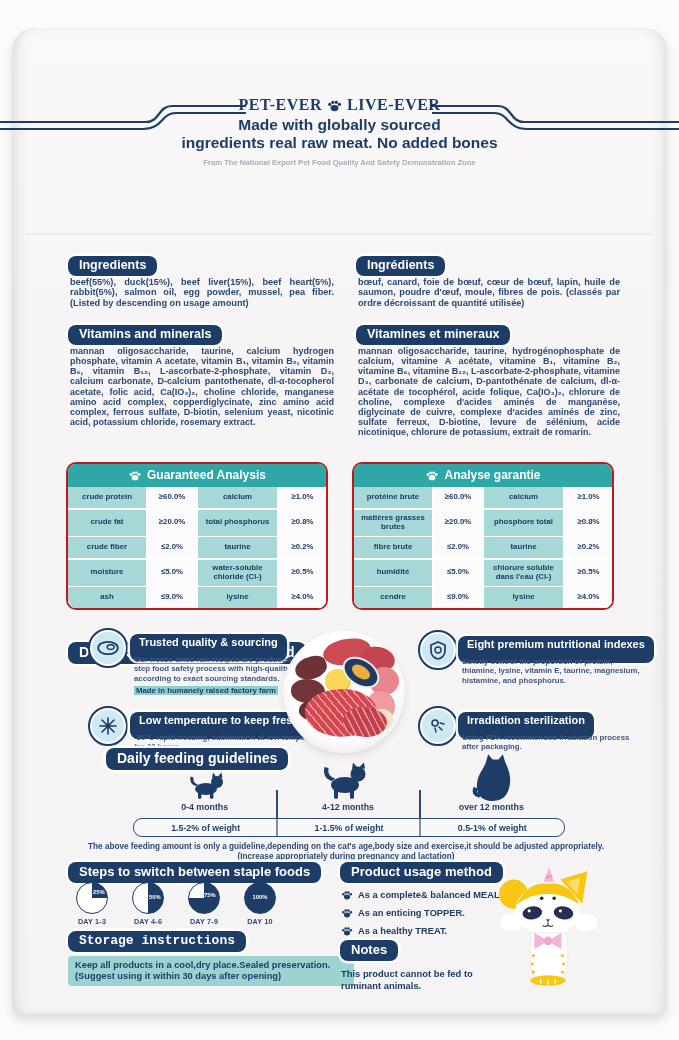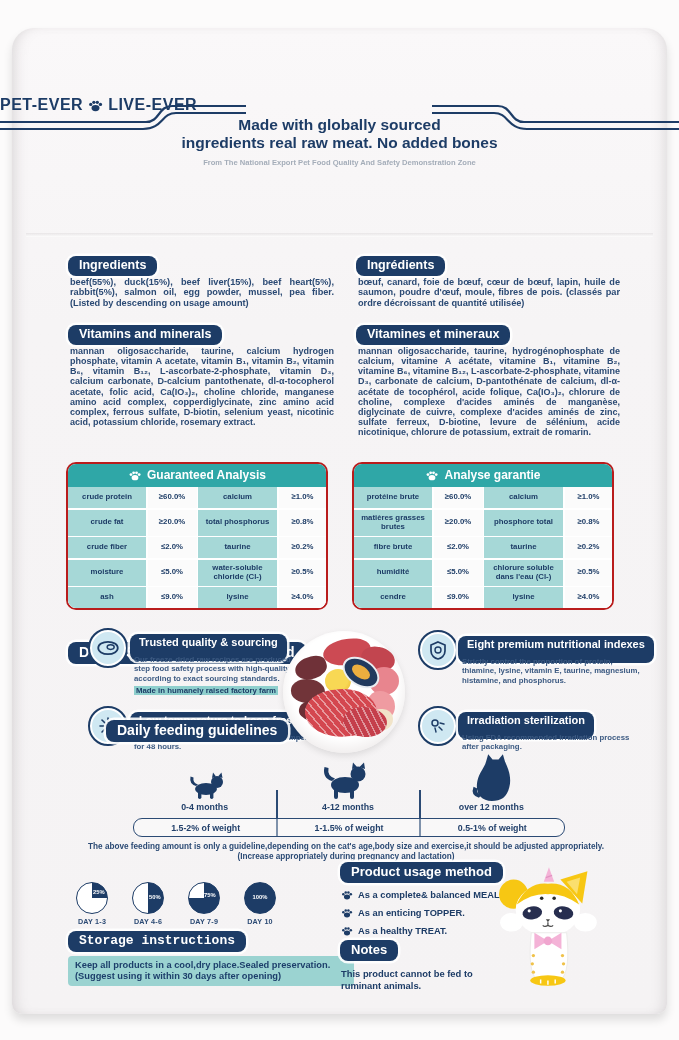--- a/index.html
+++ b/index.html
@@ -70,21 +70,21 @@
   </div>
 
   <svg class="abs" style="left:0;top:98px;" width="679" height="40" viewBox="0 0 679 40">
     <path class="hdr-line-svg" d="M0,24 H146 C160,24 158,8 172,8 H246"></path>
     <path class="hdr-line-svg" d="M0,31 H143 C163,31 161,15 176,15 H246"></path>
     <path class="hdr-line-svg" d="M679,24 H524 C510,24 512,8 498,8 H432"></path>
     <path class="hdr-line-svg" d="M679,31 H527 C507,31 509,15 494,15 H432"></path>
   </svg>
 
   <div class="abs" style="left:0;top:96px;width:679px;text-align:center;">
-    <div style="display:flex;align-items:center;justify-content:flex-start;gap:5px;">
+    <div style="display:flex;align-items:center;justify-content:center;gap:5px;font-family:Liberation Serif, serif;">
       <span class="navy" style="font-size:16px;font-weight:bold;letter-spacing:.5px;">PET-EVER</span>
       <svg width="15" height="13" viewBox="0 0 17 15">
         <g fill="#1d3c66">
             <ellipse cx="8.5" cy="10.5" rx="4.6" ry="3.6"></ellipse>
             <circle cx="3" cy="6.3" r="1.9"></circle>
             <circle cx="6.6" cy="3.8" r="1.9"></circle>
             <circle cx="10.6" cy="3.8" r="1.9"></circle>
             <circle cx="14.2" cy="6.3" r="1.9"></circle>
           </g>
       </svg>
@@ -238,21 +238,21 @@
     <div style="left:86px;top:36px;width:30px;height:28px;background:#e8858e;border-radius:50%;"></div>
     <div style="left:84px;top:60px;width:28px;height:30px;background:#ef9ba1;border-radius:46% 54% 50% 50%;"></div>
     <div style="left:86px;top:78px;width:24px;height:22px;background:#f1e4c9;border-radius:50% 45% 55% 48%;"></div>
     <div style="left:42px;top:38px;width:26px;height:24px;background:radial-gradient(circle at 45% 40%,#f8d854 55%,#e8ae27 100%);border-radius:50%;"></div>
     <div style="left:58px;top:28px;width:36px;height:23px;background:#223a5e;border:2px solid #e9edf2;border-radius:50%;transform:rotate(33deg);"></div>
     <div style="left:68px;top:35px;width:20px;height:12px;background:#ecae3f;border-radius:50%;transform:rotate(33deg);"></div>
     <div class="meat-marble" style="left:22px;top:58px;width:72px;height:48px;background-color:#d4474f;border-radius:46% 54% 42% 58%;transform:rotate(-5deg);"></div>
     <div class="meat-marble" style="left:60px;top:76px;width:44px;height:30px;background-color:#c53f4b;border-radius:52% 48% 55% 45%;transform:rotate(8deg);"></div>
   </div>
 
-  <div class="abs" style="left:68px;top:720px;padding-left:38px;"><span class="pill lg">Daily feeding guidelines</span></div>
+  <div class="abs" style="left:68px;top:748px;padding-left:38px;"><span class="pill lg">Daily feeding guidelines</span></div>
 
   <svg class="abs" style="left:186px;top:772px;" width="42" height="28" viewBox="0 0 42 28">
     <g fill="#1d3c66">
       <ellipse cx="20" cy="17" rx="11" ry="6"></ellipse>
       <rect x="12" y="19" width="3.4" height="8" rx="1.7"></rect>
         <rect x="24" y="19" width="3.4" height="8" rx="1.7"></rect>
       <circle cx="31" cy="10" r="6"></circle>
       <path d="M26 6 L27 0.5 L30 4.5 Z"></path>
         <path d="M32 4.5 L35.5 0.5 L36.5 6 Z"></path>
       <path d="M10 14 Q3 12 4.5 4.5 L7.5 5.5 Q6.5 11 12 12.5 Z"></path>
@@ -286,20 +286,21 @@
     <div>4-12 months</div>
     <div>over 12 months</div>
   </div>
   <div class="amt-row" style="top:818px;">
     <div>1.5-2% of weight</div>
     <div>1-1.5% of weight</div>
     <div>0.5-1% of weight</div>
   </div>
   <div class="feed-note" style="top:842px;">The above feeding amount is only a guideline,depending on the cat's age,body size and exercise,it should be adjusted appropriately. (Increase appropriately during pregnancy and lactation)</div>
 
+  <div class="abs" style="left:68px;top:862px;"><span class="pill md" style="font-size:13px;">Steps to switch between staple foods</span></div>
   <div class="steps-row">
     <div class="step">
       <div class="pie" style="background: conic-gradient(rgb(29, 60, 102) 0deg, rgb(29, 60, 102) 25%, rgb(255, 255, 255) 25%, rgb(255, 255, 255) 100%);">
           <span class="pct pct25">25%</span>
         </div>
       <div class="day">DAY 1-3</div>
     </div>
     <div class="step">
       <div class="pie" style="background: conic-gradient(rgb(29, 60, 102) 0deg, rgb(29, 60, 102) 50%, rgb(255, 255, 255) 50%, rgb(255, 255, 255) 100%);">
           <span class="pct pct50">50%</span>

